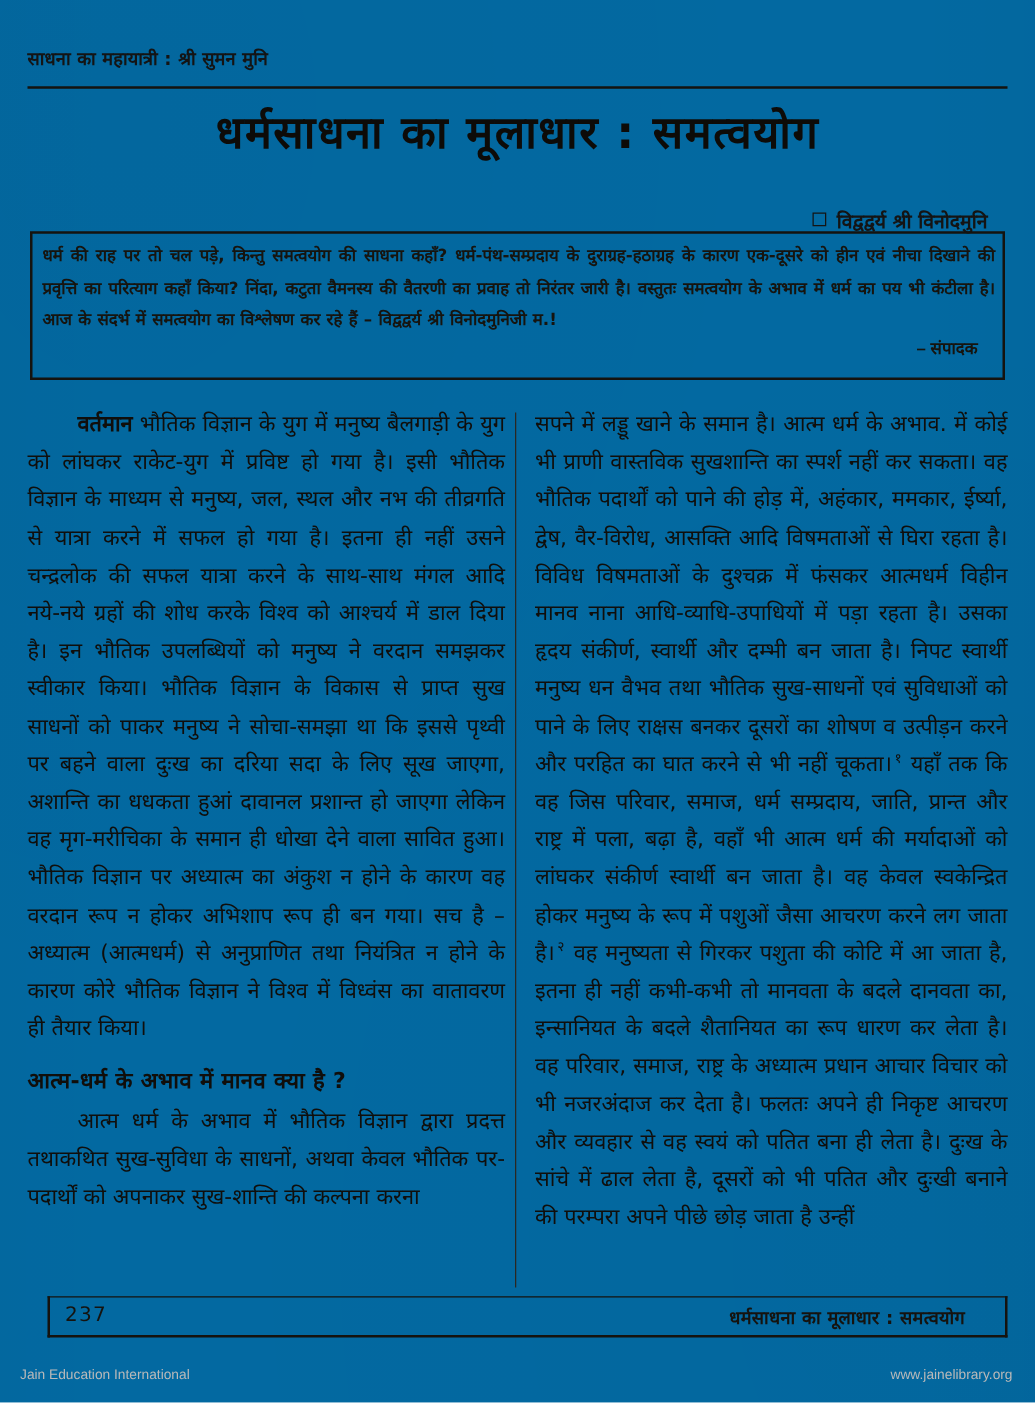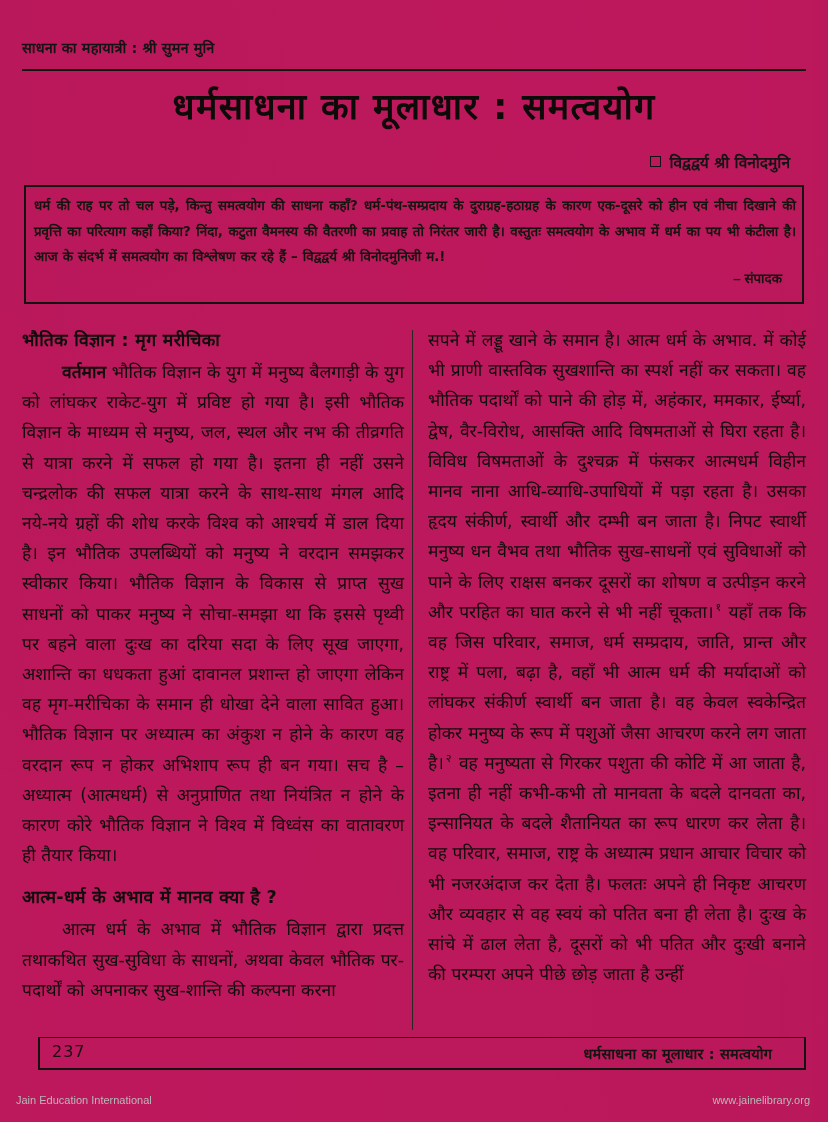--- a/index.html
+++ b/index.html
@@ -8,21 +8,21 @@
     padding: 0;
     background: #ffffff;
   }
   body {
     font-family: "Liberation Serif", "DejaVu Serif", serif;
   }
   .page {
     position: relative;
     width: 828px;
     height: 1122px;
-    background: #be185d;
+    background: #0369a1;
     overflow: hidden;
     box-sizing: border-box;
   }
   
   .scan-tint {
     position: absolute;
     inset: 0;
     background:
       radial-gradient(ellipse at 12% 8%, rgba(0,0,0,0.018), rgba(0,0,0,0) 55%),
       radial-gradient(ellipse at 92% 90%, rgba(0,0,0,0.02), rgba(0,0,0,0) 60%),
@@ -67,21 +67,21 @@
     font-family: "DejaVu Sans", "Liberation Sans", sans-serif;
     font-size: 36px;
     font-weight: bold;
     color: #0d0b08;
     letter-spacing: 1.2px;
     line-height: 1.15;
   }
   .byline {
     position: absolute;
     right: 38px;
-    top: 151px;
+    top: 165px;
     font-family: "DejaVu Sans", "Liberation Sans", sans-serif;
     font-size: 15.5px;
     font-weight: bold;
     color: #141414;
     white-space: nowrap;
   }
   .byline .sq {
     display: inline-block;
     width: 9px;
     height: 9px;
@@ -240,21 +240,20 @@
       <span class="sq"></span><span>विद्वद्वर्य श्री विनोदमुनि</span>
     </div>
 
     <div class="intro-box"></div>
     <div class="intro-inner">धर्म की राह पर तो चल पड़े, किन्तु समत्वयोग की साधना कहाँ? धर्म-पंथ-सम्प्रदाय के दुराग्रह-हठाग्रह के कारण एक-दूसरे को हीन एवं नीचा दिखाने की प्रवृत्ति का परित्याग कहाँ किया? निंदा, कटुता वैमनस्य की वैतरणी का प्रवाह तो निरंतर जारी है। वस्तुतः समत्वयोग के अभाव में धर्म का पय भी कंटीला है। आज के संदर्भ में समत्वयोग का विश्लेषण कर रहे हैं – विद्वद्वर्य श्री विनोदमुनिजी म.!</div>
     <div class="intro-sign">– संपादक</div>
 
     <div class="col-divider"></div>
 
     <div class="col col-left">
-      <div class="sec-head">भौतिक विज्ञान : मृग मरीचिका</div>
       <p class="body-par"><span class="lead">वर्तमान</span><span> भौतिक विज्ञान के युग में मनुष्य बैलगाड़ी के युग को लांघकर राकेट-युग में प्रविष्ट हो गया है। इसी भौतिक विज्ञान के माध्यम से मनुष्य, जल, स्थल और नभ की तीव्रगति से यात्रा करने में सफल हो गया है। इतना ही नहीं उसने चन्द्रलोक की सफल यात्रा करने के साथ-साथ मंगल आदि नये-नये ग्रहों की शोध करके विश्व को आश्चर्य में डाल दिया है। इन भौतिक उपलब्धियों को मनुष्य ने वरदान समझकर स्वीकार किया। भौतिक विज्ञान के विकास से प्राप्त सुख साधनों को पाकर मनुष्य ने सोचा-समझा था कि इससे पृथ्वी पर बहने वाला दुःख का दरिया सदा के लिए सूख जाएगा, अशान्ति का धधकता हुआं दावानल प्रशान्त हो जाएगा लेकिन वह मृग-मरीचिका के समान ही धोखा देने वाला सावित हुआ। भौतिक विज्ञान पर अध्यात्म का अंकुश न होने के कारण वह वरदान रूप न होकर अभिशाप रूप ही बन गया। सच है – अध्यात्म (आत्मधर्म) से अनुप्राणित तथा नियंत्रित न होने के कारण कोरे भौतिक विज्ञान ने विश्व में विध्वंस का वातावरण ही तैयार किया।</span></p>
       <div class="sec-head second">आत्म-धर्म के अभाव में मानव क्या है ?</div>
       <p class="body-par">आत्म धर्म के अभाव में भौतिक विज्ञान द्वारा प्रदत्त तथाकथित सुख-सुविधा के साधनों, अथवा केवल भौतिक पर-पदार्थों को अपनाकर सुख-शान्ति की कल्पना करना</p>
     </div>
 
     <div class="col col-right">
       <p class="body-par" style="text-indent:0"><span>सपने में लड्डू खाने के समान है। आत्म धर्म के अभाव. में कोई भी प्राणी वास्तविक सुखशान्ति का स्पर्श नहीं कर सकता। वह भौतिक पदार्थों को पाने की होड़ में, अहंकार, ममकार, ईर्ष्या, द्वेष, वैर-विरोध, आसक्ति आदि विषमताओं से घिरा रहता है। विविध विषमताओं के दुश्चक्र में फंसकर आत्मधर्म विहीन मानव नाना आधि-व्याधि-उपाधियों में पड़ा रहता है। उसका हृदय संकीर्ण, स्वार्थी और दम्भी बन जाता है। निपट स्वार्थी मनुष्य धन वैभव तथा भौतिक सुख-साधनों एवं सुविधाओं को पाने के लिए राक्षस बनकर दूसरों का शोषण व उत्पीड़न करने और परहित का घात करने से भी नहीं चूकता।</span><sup class="fn">१</sup><span> यहाँ तक कि वह जिस परिवार, समाज, धर्म सम्प्रदाय, जाति, प्रान्त और राष्ट्र में पला, बढ़ा है, वहाँ भी आत्म धर्म की मर्यादाओं को लांघकर संकीर्ण स्वार्थी बन जाता है। वह केवल स्वकेन्द्रित होकर मनुष्य के रूप में पशुओं जैसा आचरण करने लग जाता है।</span><sup class="fn">२</sup><span> वह मनुष्यता से गिरकर पशुता की कोटि में आ जाता है, इतना ही नहीं कभी-कभी तो मानवता के बदले दानवता का, इन्सानियत के बदले शैतानियत का रूप धारण कर लेता है। वह परिवार, समाज, राष्ट्र के अध्यात्म प्रधान आचार विचार को भी नजरअंदाज कर देता है। फलतः अपने ही निकृष्ट आचरण और व्यवहार से वह स्वयं को पतित बना ही लेता है। दुःख के सांचे में ढाल लेता है, दूसरों को भी पतित और दुःखी बनाने की परम्परा अपने पीछे छोड़ जाता है उन्हीं</span></p>
     </div>
 
     <div class="foot-rule"></div>

